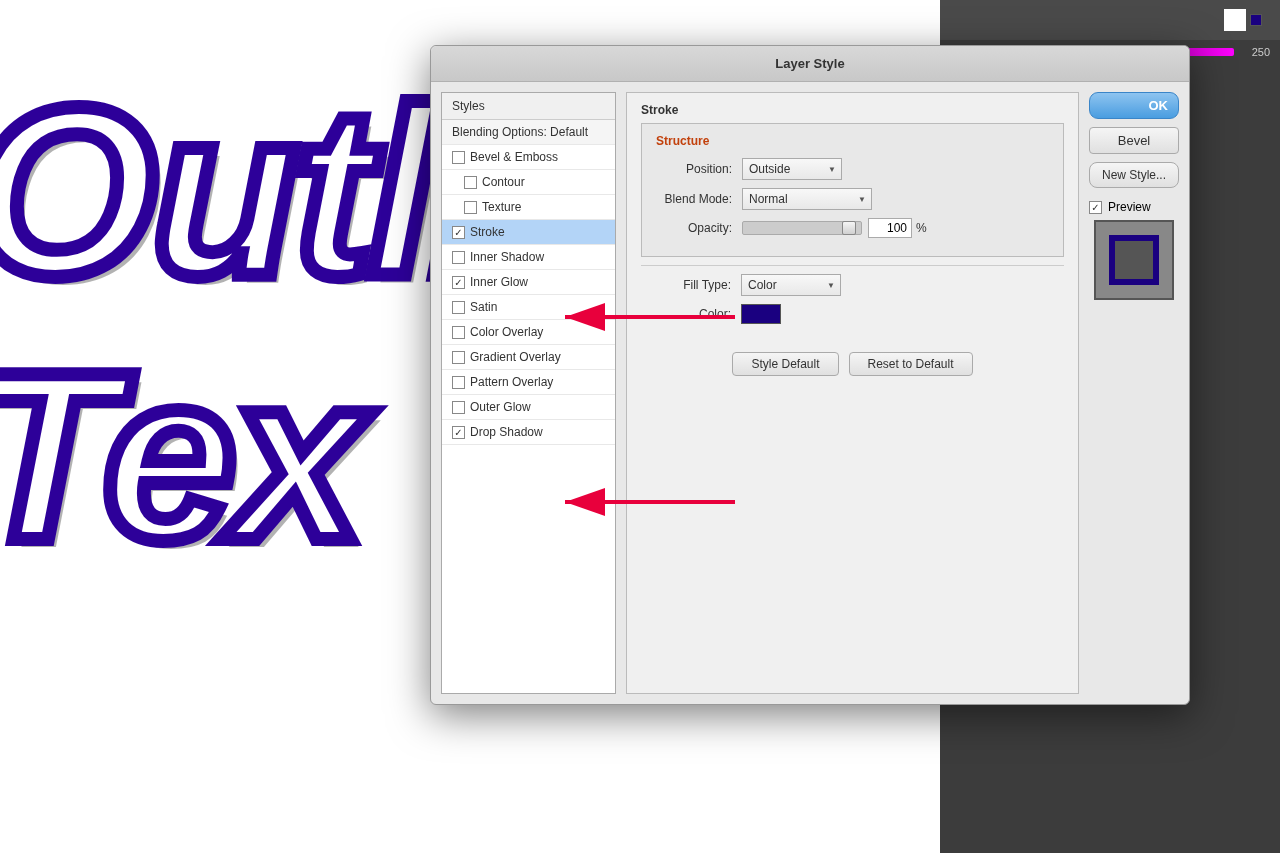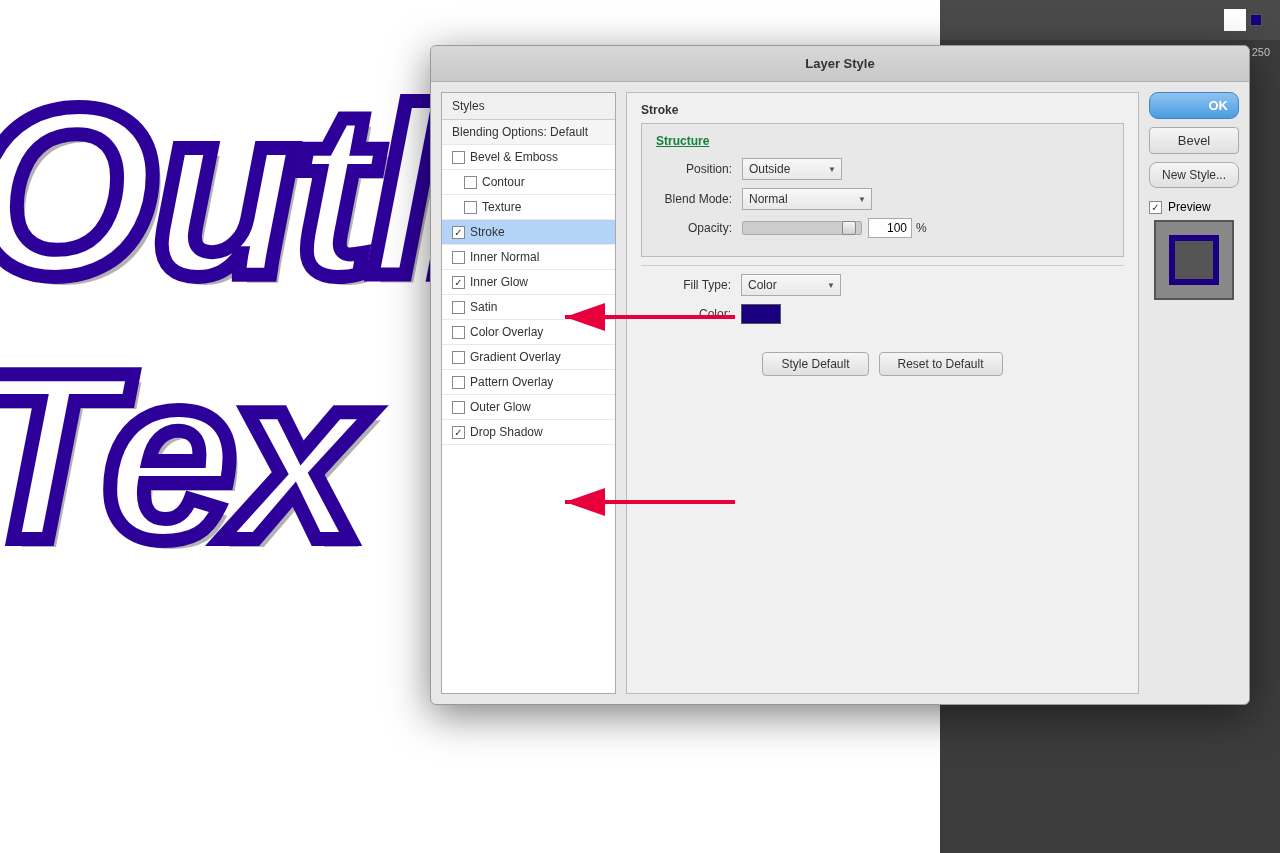--- a/index.html
+++ b/index.html
@@ -86,21 +86,21 @@
       font-size: 11px;
       width: 30px;
       text-align: right;
     }
 
     
     .dialog-overlay {
       position: absolute;
       top: 45px;
       left: 430px;
-      width: 820px;
+      width: 760px;
       height: 660px;
       background: #e8e8e8;
       border: 1px solid #999;
       border-radius: 6px;
       box-shadow: 0 10px 40px rgba(0,0,0,0.5);
     }
 
     .dialog-titlebar {
       height: 36px;
       background: linear-gradient(to bottom, #d8d8d8, #c8c8c8);
@@ -201,24 +201,23 @@
     .section-title-outer {
       font-size: 12px;
       font-weight: bold;
       color: #333;
       margin-bottom: 6px;
     }
 
     .section-title-inner {
       font-size: 12px;
       font-weight: bold;
-      color: #15803d;
+      color: #c2410c;
       margin-bottom: 10px;
       padding-left: 4px;
-      text-decoration: underline;
     }
 
     .form-row {
       display: flex;
       align-items: center;
       margin-bottom: 8px;
     }
 
     .form-label {
       width: 90px;
@@ -467,21 +466,21 @@
         <span>Texture</span>
       </div>
 
       <div class="styles-item selected">
         <div class="checkbox-custom checked"></div>
         <span>Stroke</span>
       </div>
 
       <div class="styles-item">
         <div class="checkbox-custom"></div>
-        <span>Inner Normal</span>
+        <span>Inner Shadow</span>
       </div>
 
       <div class="styles-item">
         <div class="checkbox-custom checked"></div>
         <span>Inner Glow</span>
       </div>
 
       <div class="styles-item">
         <div class="checkbox-custom"></div>
         <span>Satin</span>

